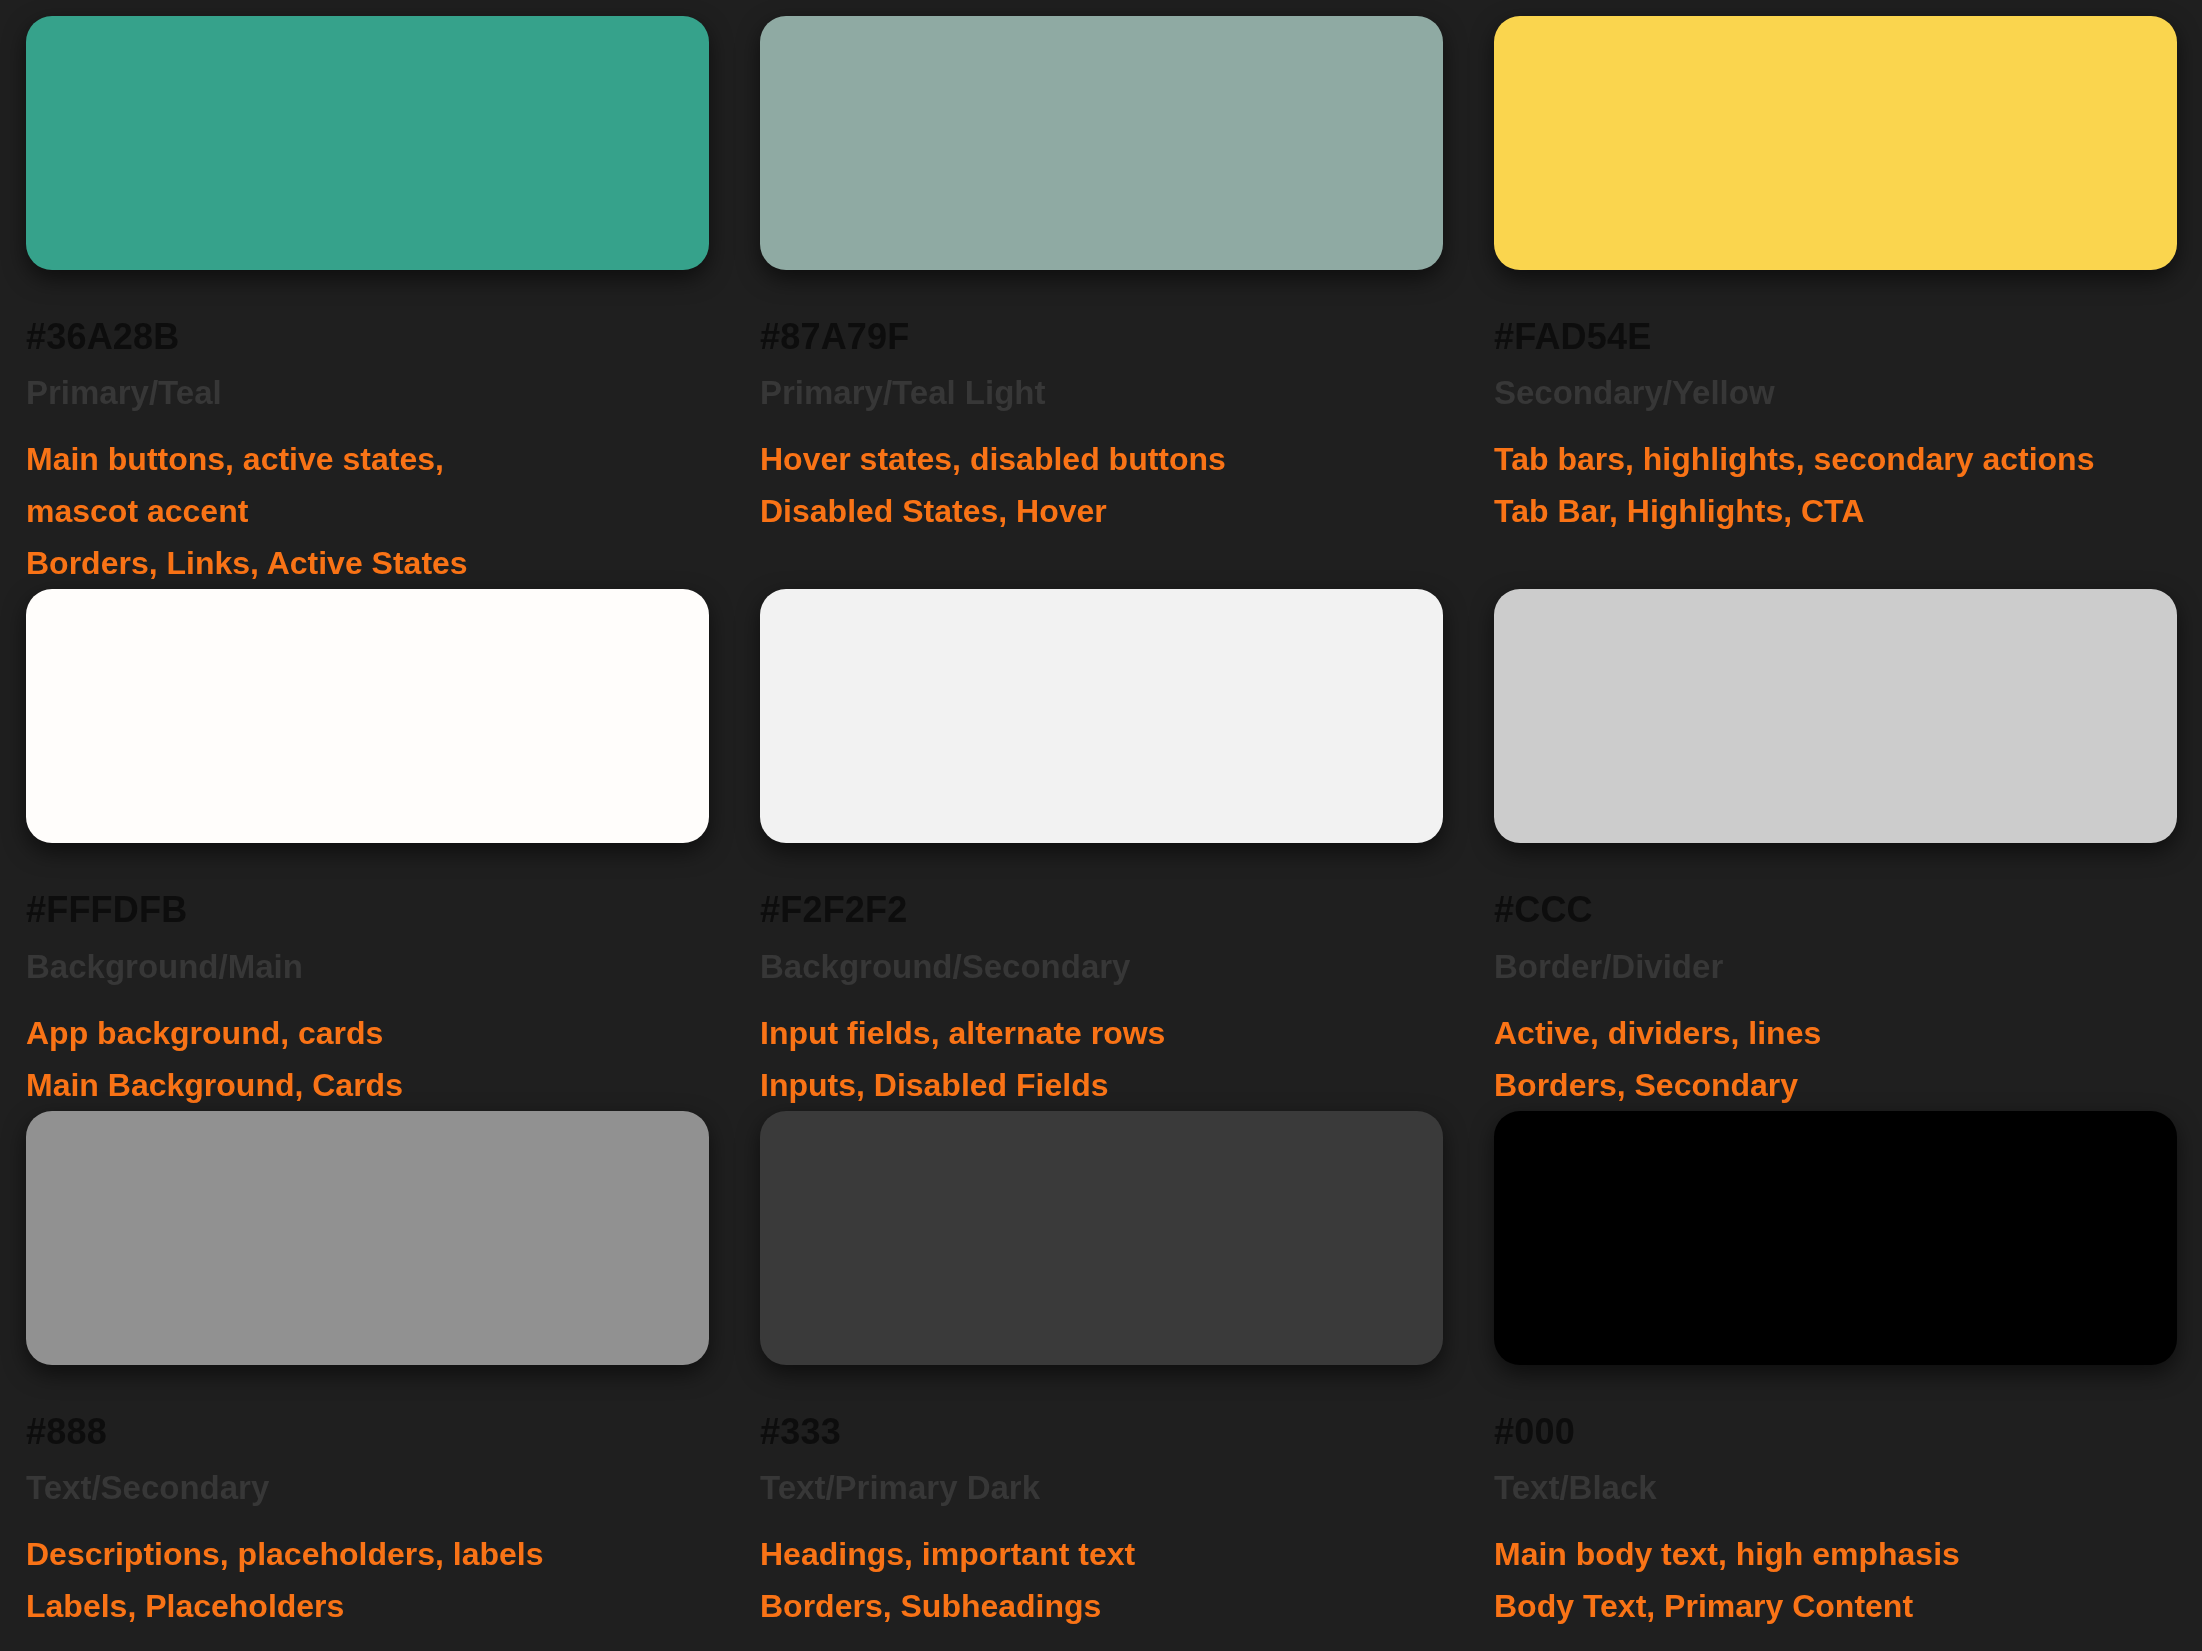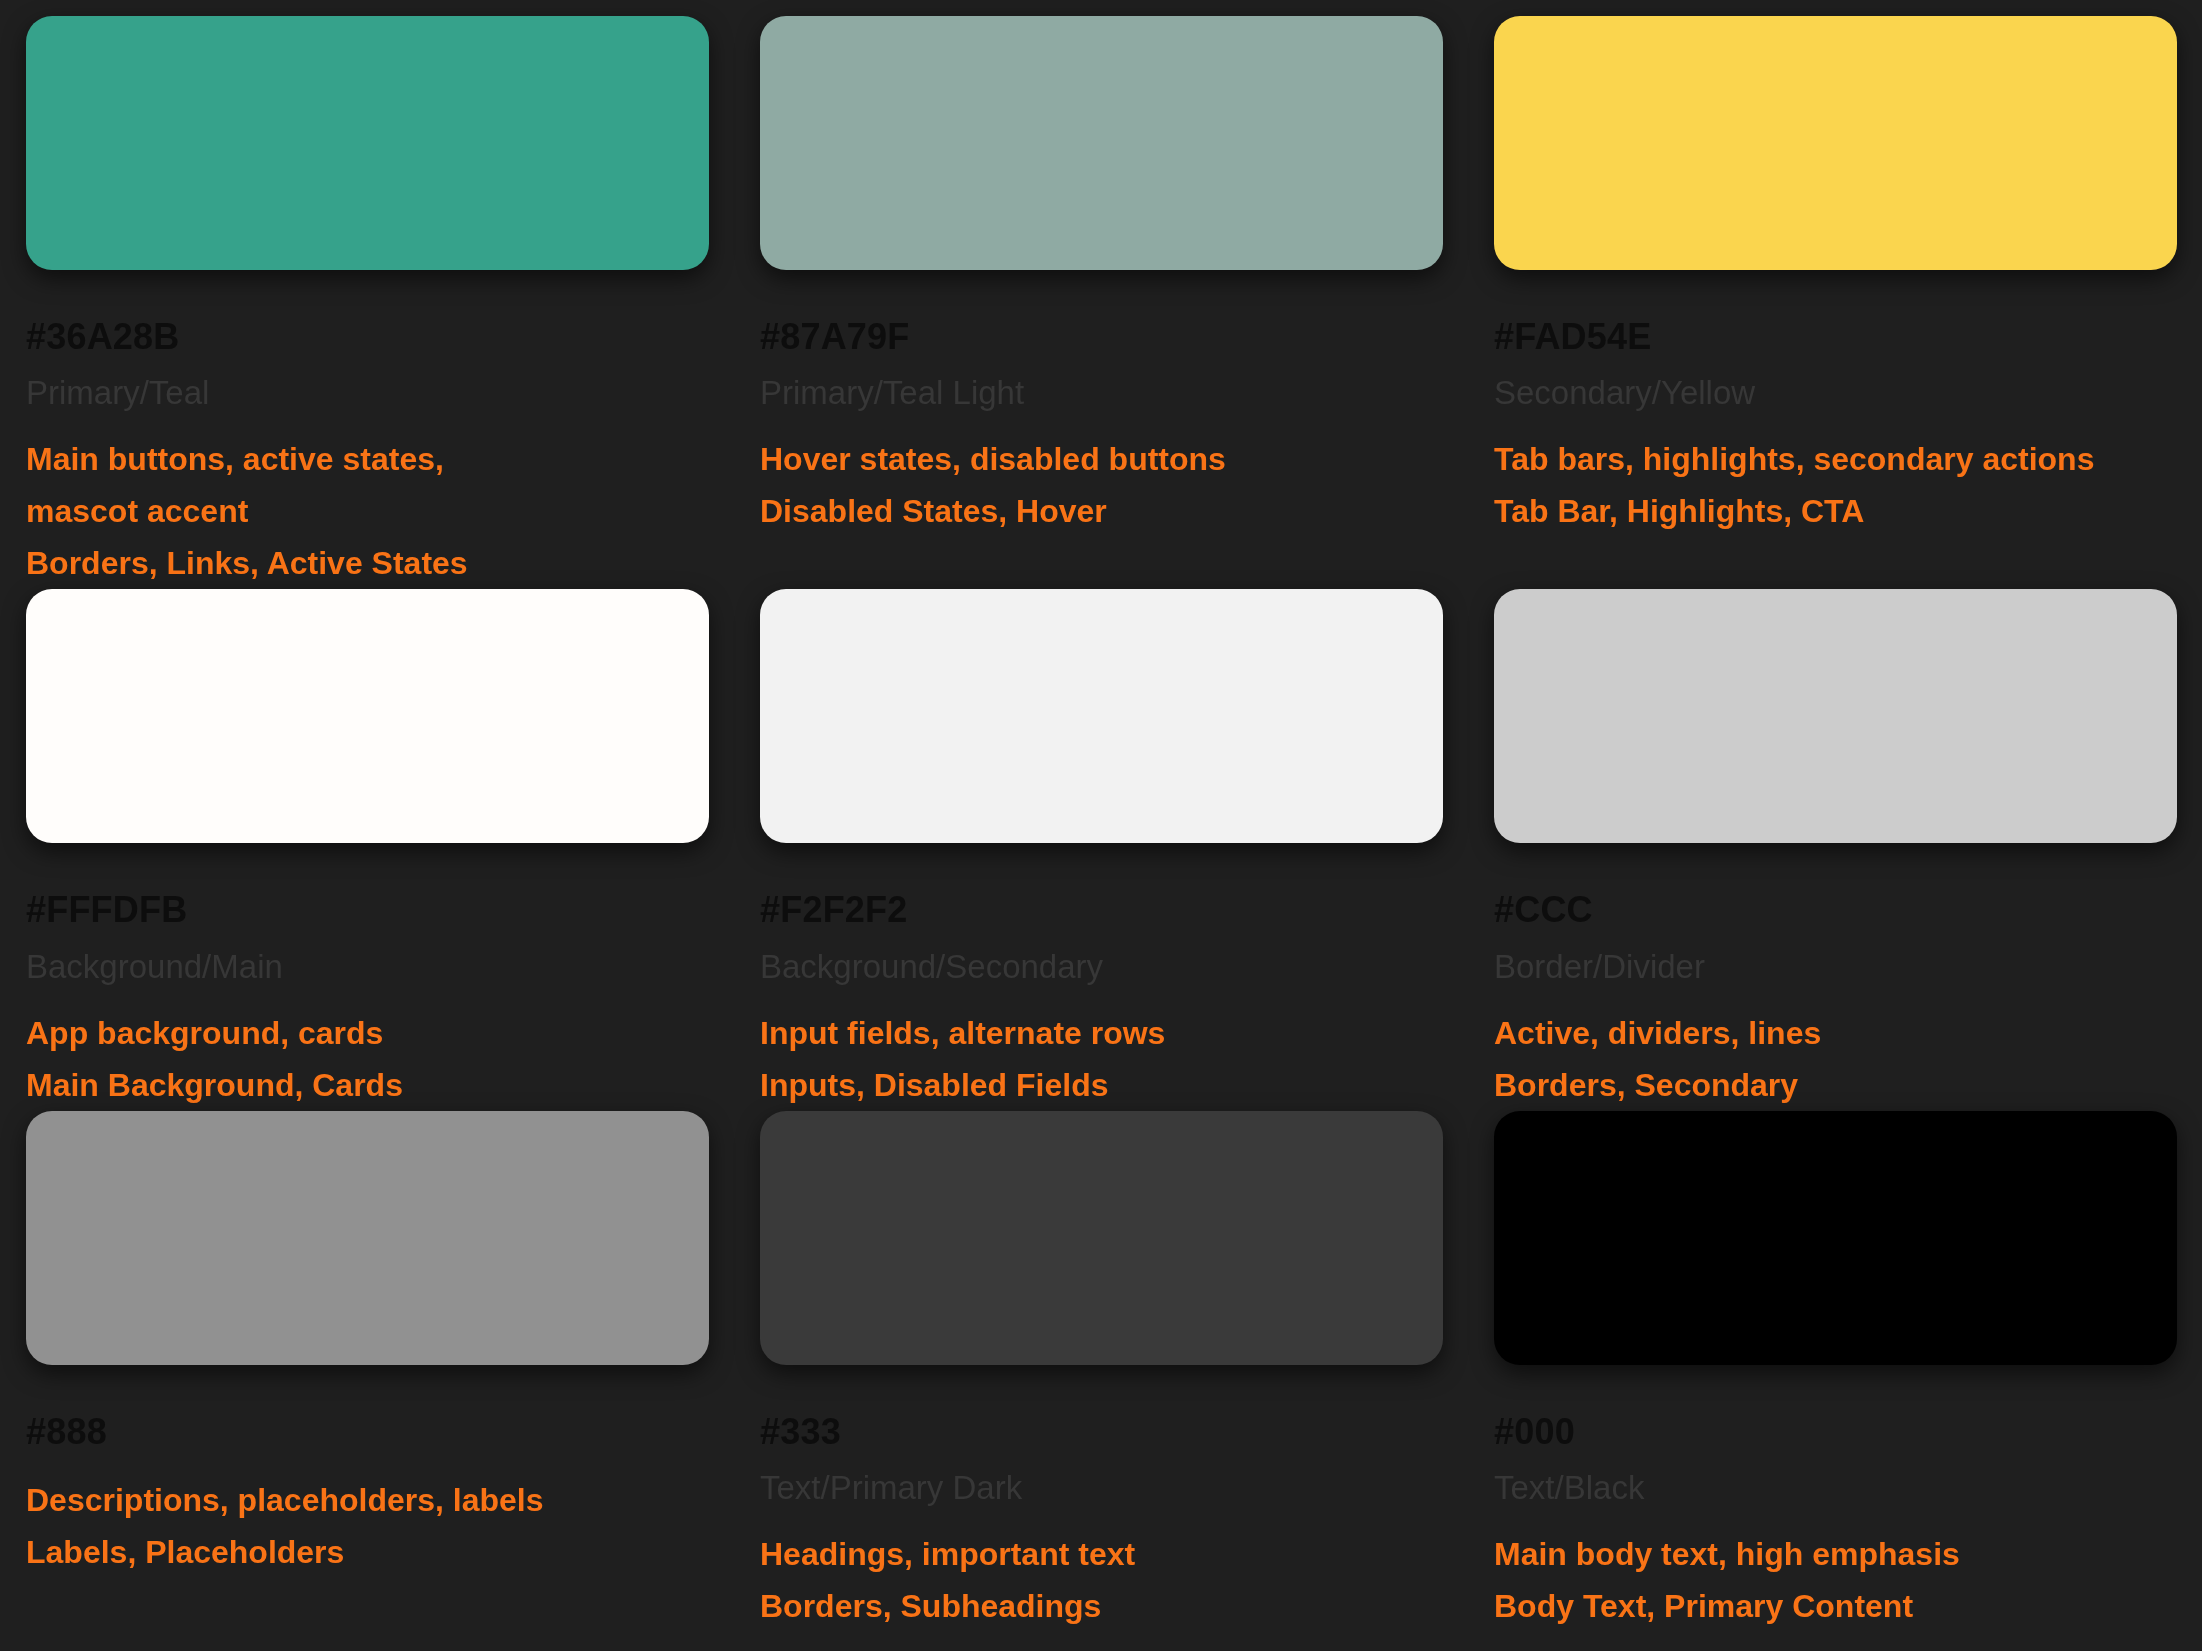--- a/index.html
+++ b/index.html
@@ -41,21 +41,21 @@
     font-weight: bold;
     color: #0d0d0d;
     letter-spacing: 0.2px;
     margin-top: 49px;
     line-height: 1;
     white-space: nowrap;
   }
 
   .swatch-token {
     font-size: 33px;
-    font-weight: normal;
+    font-weight: bold;
     color: #373737;
     margin-top: 21.5px;
     line-height: 1;
     white-space: nowrap;
   }
 
   .swatch-usages {
     margin-top: 24px;
   }
 
@@ -122,20 +122,21 @@
       <div class="swatch-hex">#CCC</div>
       <div class="swatch-token">Border/Divider</div>
       <div class="swatch-usages">
         <div class="swatch-usage-line">Active, dividers, lines</div>
         <div class="swatch-usage-line">Borders, Secondary</div>
       </div>
     </div>
     <div class="swatch-card row-3">
       <div class="swatch-chip" title="#888" style="background: rgb(145, 145, 145);"></div>
       <div class="swatch-hex">#888</div>
+      <div class="swatch-token">Text/Secondary</div>
       <div class="swatch-usages">
         <div class="swatch-usage-line">Descriptions, placeholders, labels</div>
         <div class="swatch-usage-line">Labels, Placeholders</div>
       </div>
     </div>
     <div class="swatch-card row-3">
       <div class="swatch-chip" title="#333" style="background: rgb(58, 58, 58);"></div>
       <div class="swatch-hex">#333</div>
       <div class="swatch-token">Text/Primary Dark</div>
       <div class="swatch-usages">

